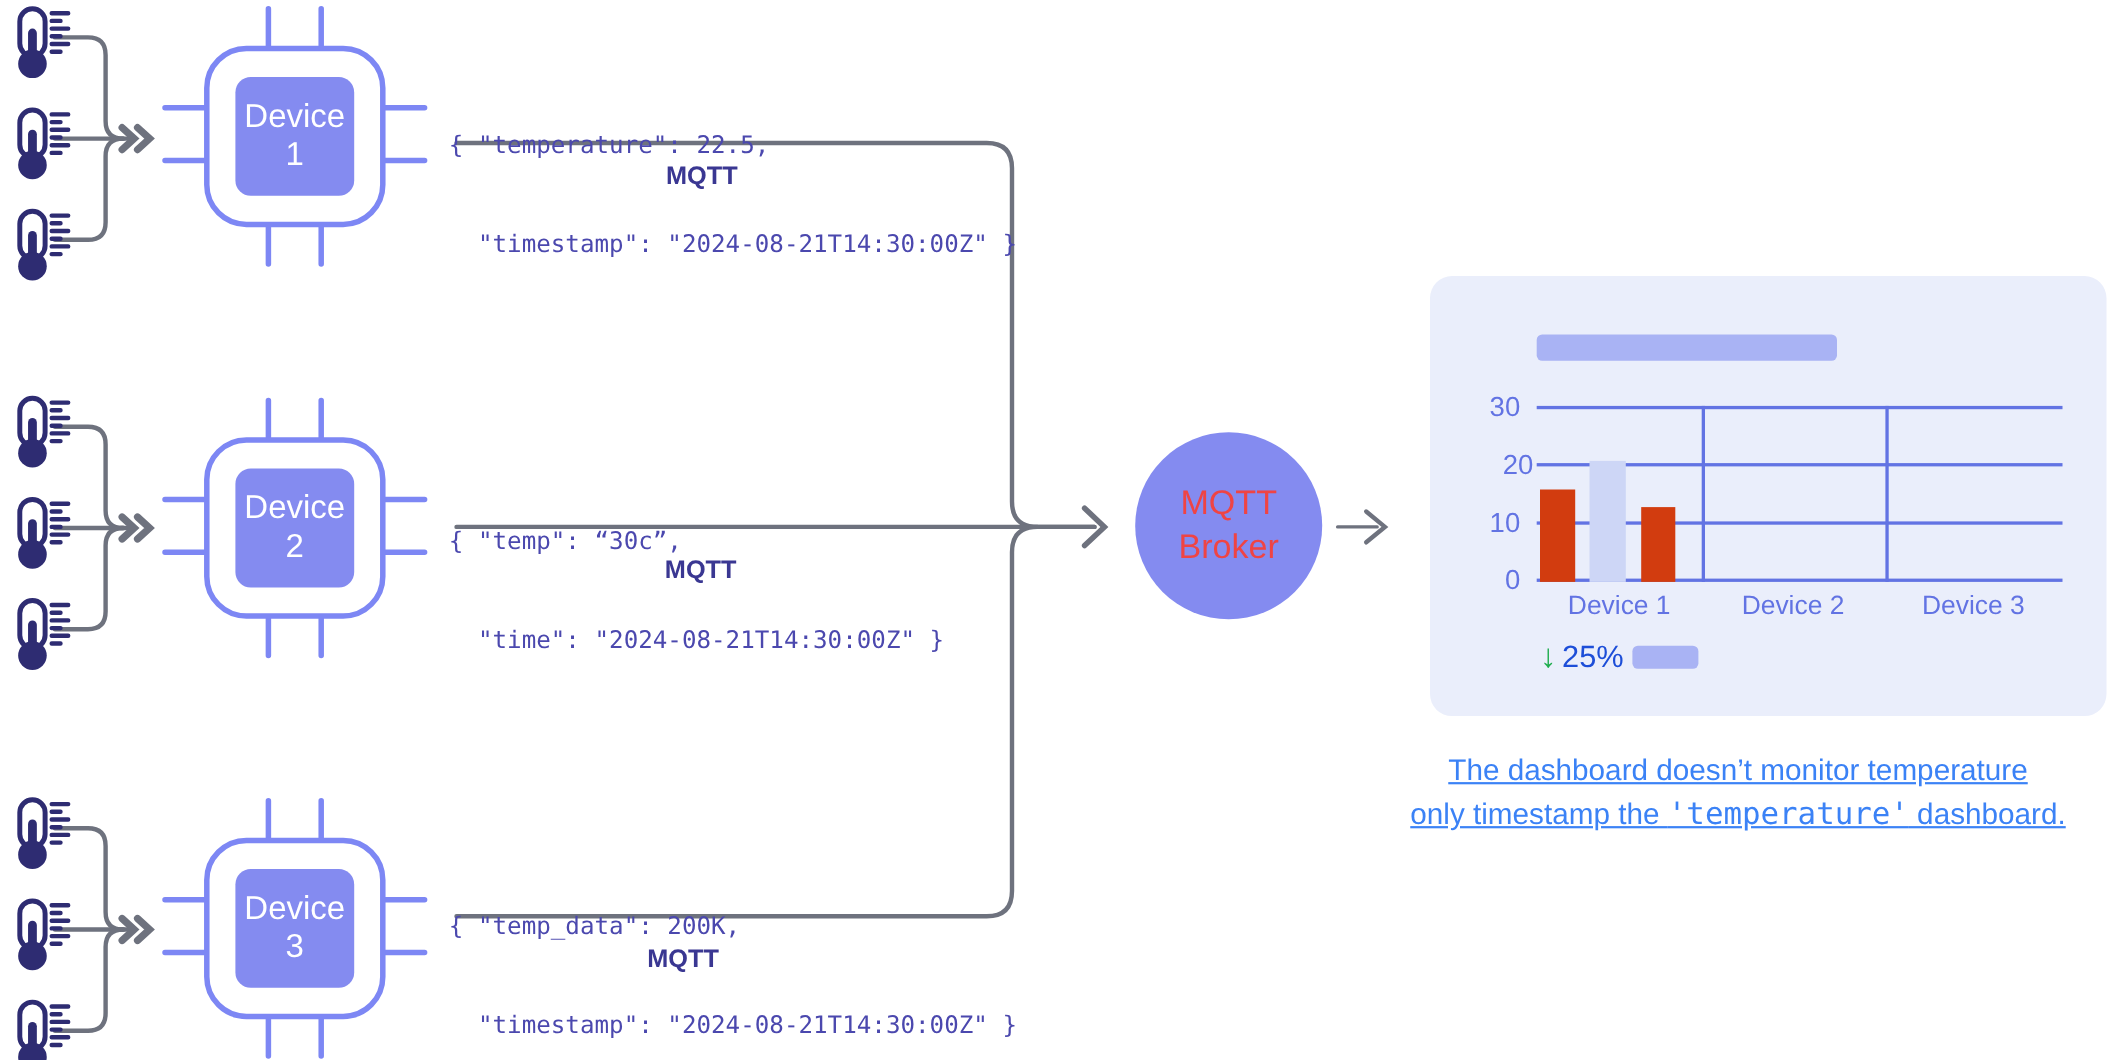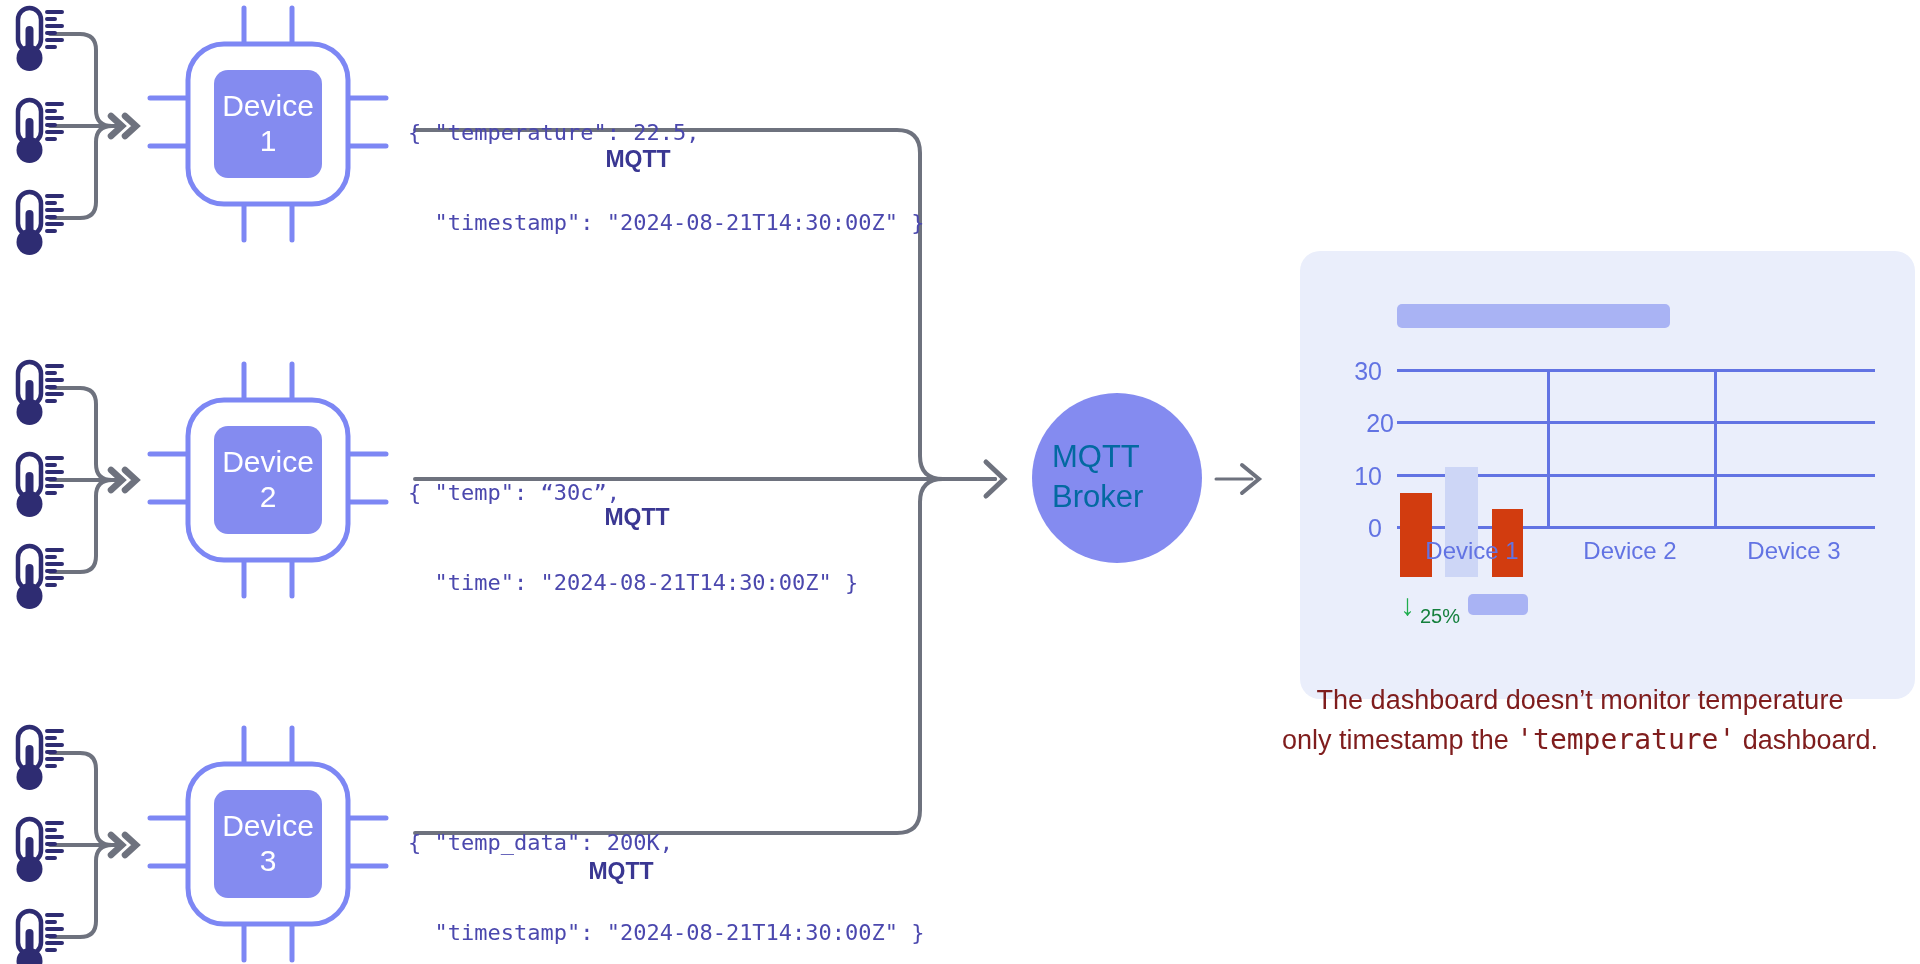--- a/index.html
+++ b/index.html
@@ -4,34 +4,34 @@
 <style>
   html,body{margin:0;padding:0;background:#ffffff;}
   #canvas{position:relative;width:1920px;height:964px;background:#ffffff;overflow:hidden;
           font-family:"Liberation Sans",sans-serif;}
   .abs{position:absolute;}
   svg.layer{position:absolute;left:0;top:0;}
   .chip-label{width:104px;text-align:center;color:#ffffff;font-size:30px;line-height:35px;}
   .json-block{font-family:"DejaVu Sans Mono",monospace;font-size:22px;line-height:30px;
               color:#4b48ae;white-space:pre;}
   .mqtt-label{width:200px;text-align:center;font-size:23px;font-weight:bold;color:#3a3792;}
-  .broker-label{width:130px;text-align:left;color:#0369a1;font-size:31px;line-height:40px;}
-  .card{left:1300px;top:251px;width:615px;height:448px;background:#eaeefb;border-radius:20px;}
+  .broker-label{width:130px;text-align:center;color:#ef4444;font-size:31px;line-height:40px;}
+  .card{left:1300px;top:251px;width:615px;height:400px;background:#eaeefb;border-radius:20px;}
   .pill{background:#a9b3f4;border-radius:5px;}
   .ytick{width:62px;text-align:right;font-size:25px;color:#6273e3;transform:translateY(-50%);}
   .hgrid{left:97px;width:478px;height:3px;background:#6273e3;}
   .vgrid{width:3px;height:160px;top:118px;background:#6273e3;}
   .bar{bottom:122px;}
   .xlabel{top:286px;width:150px;text-align:center;font-size:24px;color:#6273e3;}
   .stat-row{left:100px;top:330px;display:flex;align-items:center;gap:5px;}
   .trend-arrow{color:#1fad4e;font-size:30px;font-weight:bold;line-height:30px;}
-  .stat-value{color:#15803d;font-size:20px;margin-top:24px;}
+  .stat-value{color:#1d4ed8;font-size:28px;}
   .stat-pill{width:60px;height:21px;margin-left:3px;}
   .caption{left:1240px;top:681px;width:680px;text-align:center;font-size:27px;line-height:39px;
-           color:#7f1d1d;}
+           color:#3b82f6;text-decoration:underline;}
   .caption .mono{font-family:"DejaVu Sans Mono",monospace;font-size:28px;}
 </style>
 </head>
 <body>
 
 <div id="canvas">
 
   <svg class="layer" width="1920" height="964" viewBox="0 0 1920 964">
     <defs>
       <g id="thermo">

